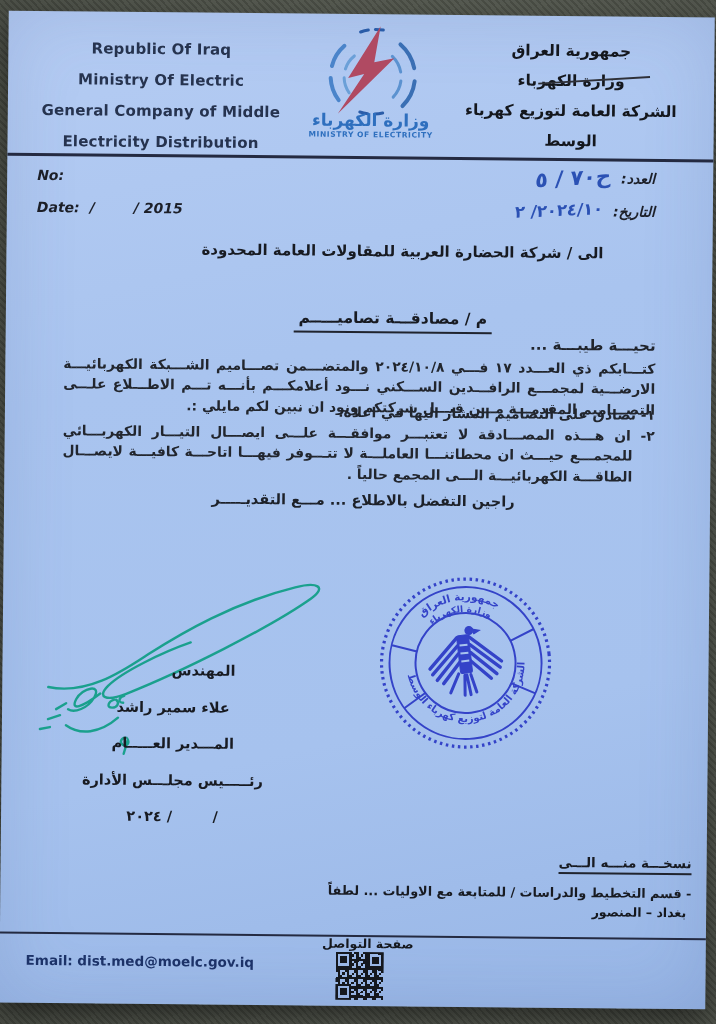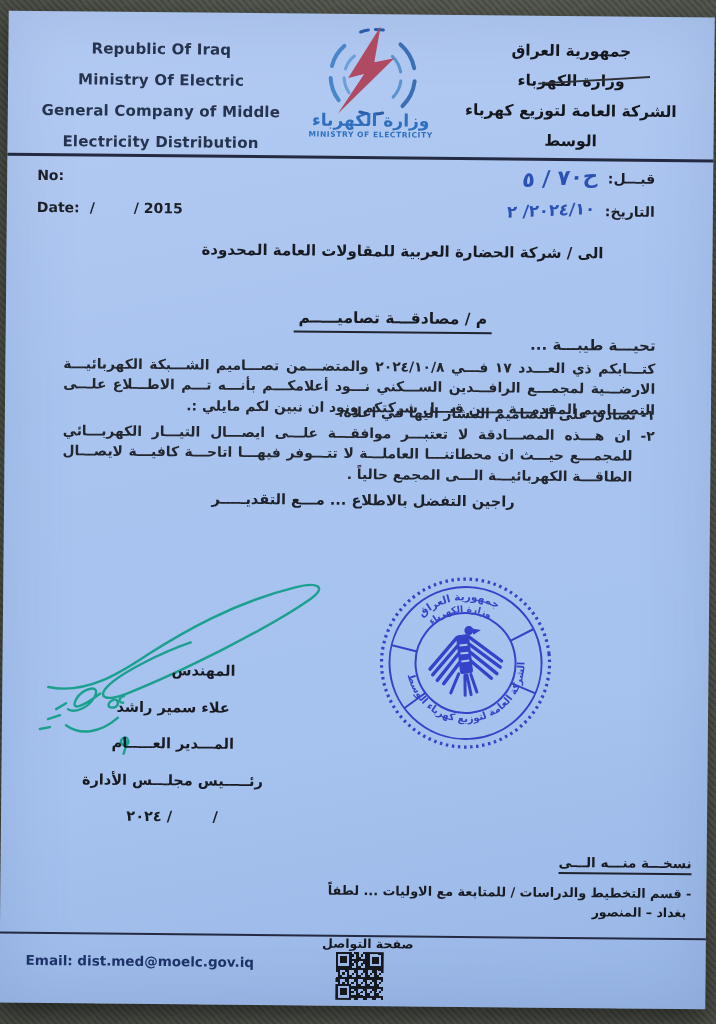--- a/index.html
+++ b/index.html
@@ -29,21 +29,21 @@
   .hdr-logo{ justify-self:center; text-align:center; width:150px; }
   .logo-ar{ font-size:17px; font-weight:bold; color:#2e6fbe; margin-top:-6px; }
   .logo-en{ font-size:7.5px; font-weight:bold; color:#2e6fbe; letter-spacing:.6px; }
   .hdr-ar{ padding-top:10px; text-align:center; font-size:15.5px; font-weight:bold;
            line-height:30px; color:#14171d; position:relative;}
   .strike{ position:absolute; top:53px; right:40px; width:112px;
            border-top:2.5px solid #2e3038; transform:rotate(-4deg); }
   .rule{ position:absolute; left:0; right:0; border-top:3px solid #242a41; }
 
   
-  .lbl{ font-size:14px; font-weight:bold; color:#1c1f28; }
+  .lbl{ font-size:14px; font-weight:bold; color:#1c1f28;font-style:italic; }
   .hand{ color:#2b51b4; font-weight:bold; }
   .ref-row{ display:flex; align-items:center; gap:10px; }
 
   
   .addr{ left:0; right:0; top:228px; text-align:center; transform:translateX(43px);
          font-size:15px; font-weight:bold; color:#181b22; }
   .subj{ left:0; right:0; top:294px; text-align:center; transform:translateX(34px); }
   .subj span{ display:inline-block; font-size:15.5px; font-weight:bold; color:#181b22;
               border-bottom:2.5px solid #20242e; padding:0 5px 4px; }
   .greet{ right:56px; top:320px; font-size:15px; font-weight:bold; color:#20242c; }
@@ -114,21 +114,21 @@
 
     <div class="rule" style="top:142px;"></div>
 
     <div class="abs lbl" style="left:30px; top:156px;">No:</div>
     <div class="abs ref-row" style="left:30px; top:188px;">
       <span class="lbl">Date:</span>
       <span class="lbl pre">/        / 2015</span>
     </div>
 
     <div class="abs ar ref-row" style="right:58px; top:150px;">
-      <span class="lbl">قبـــل:</span>
+      <span class="lbl">العدد:</span>
       <span class="hand pre" dir="ltr" style="font-size:21px; transform:rotate(-4deg) skewX(-7deg); display:inline-block;">ح٧٠ / ٥</span>
     </div>
     <div class="abs ar ref-row" style="right:58px; top:185px;">
       <span class="lbl">التاريخ:</span>
       <span class="hand pre" dir="ltr" style="font-size:16.5px; transform:rotate(-3deg) skewX(-6deg); display:inline-block;">٢٠٢٤/١٠/ ٢</span>
     </div>
 
     <div class="abs addr ar">الى / شركة الحضارة العربية  للمقاولات العامة المحدودة</div>
 
     <div class="abs subj ar">

